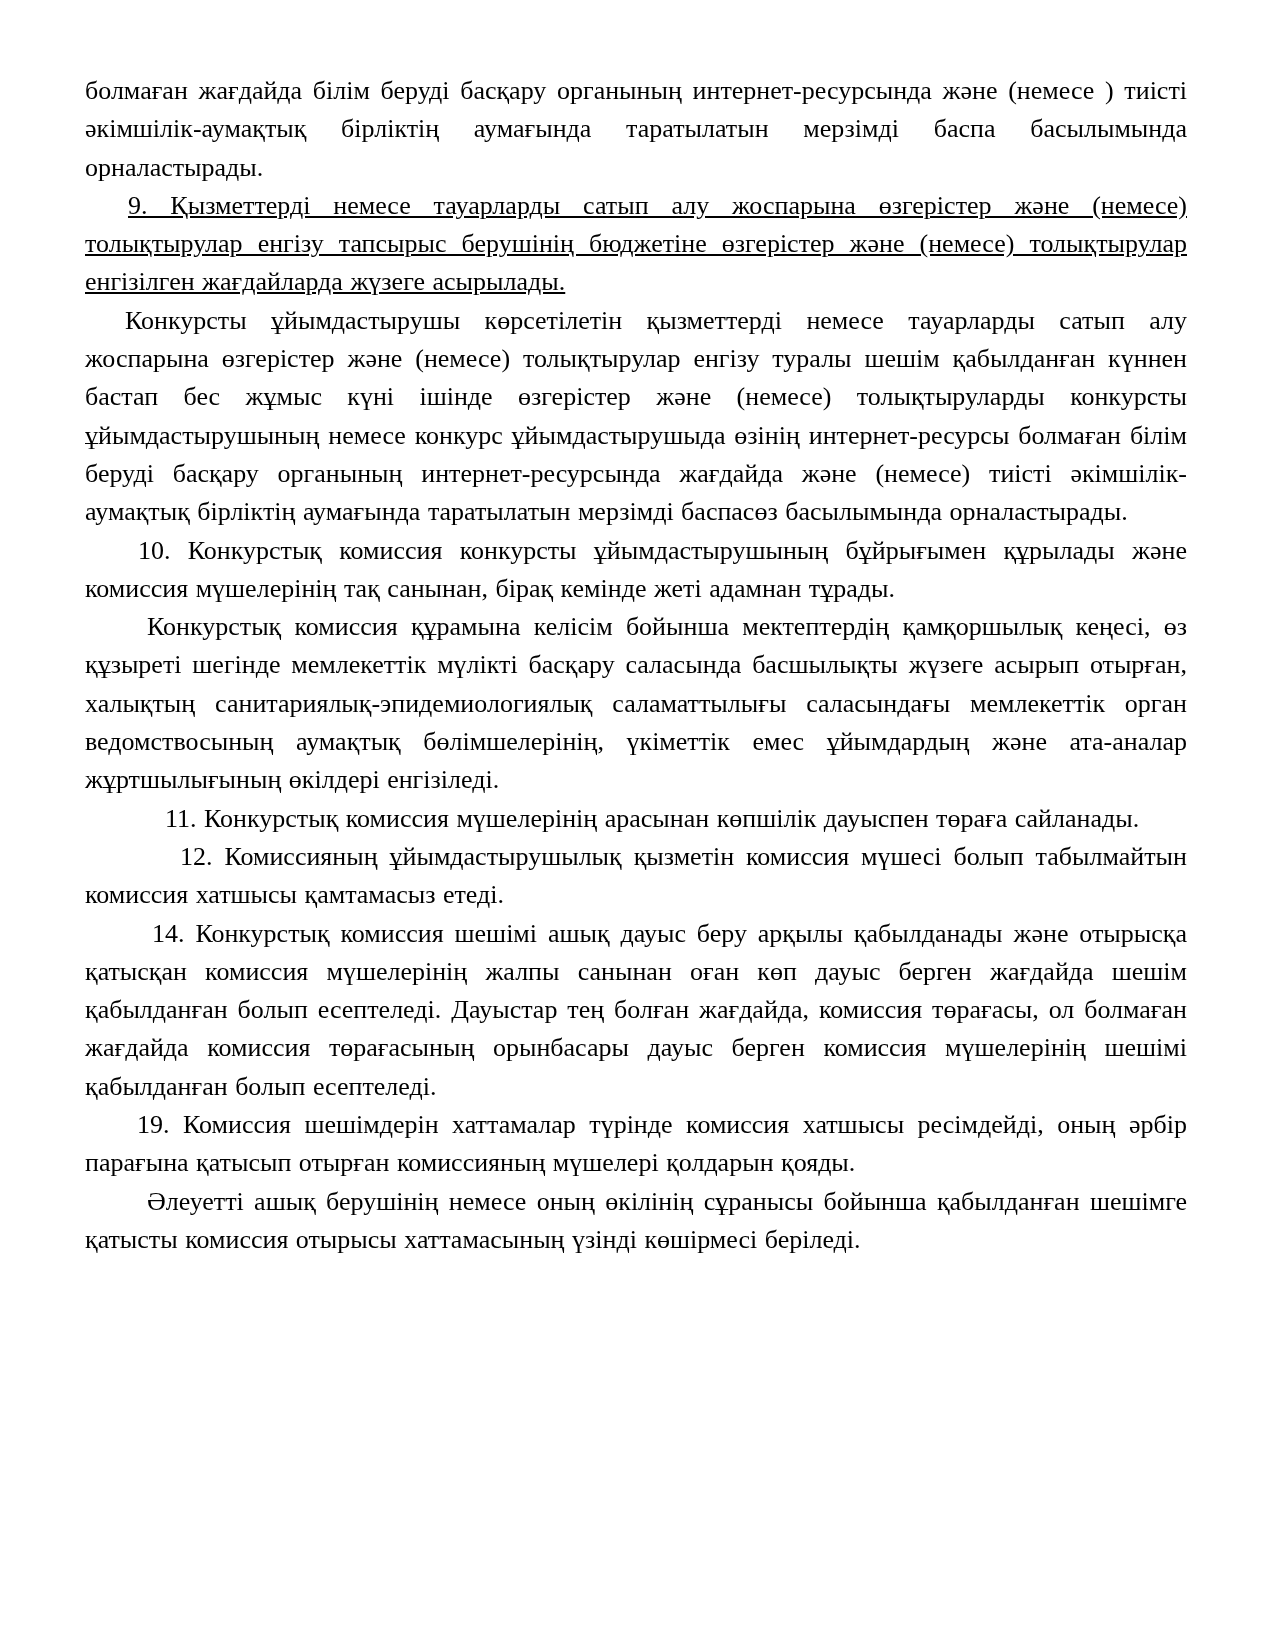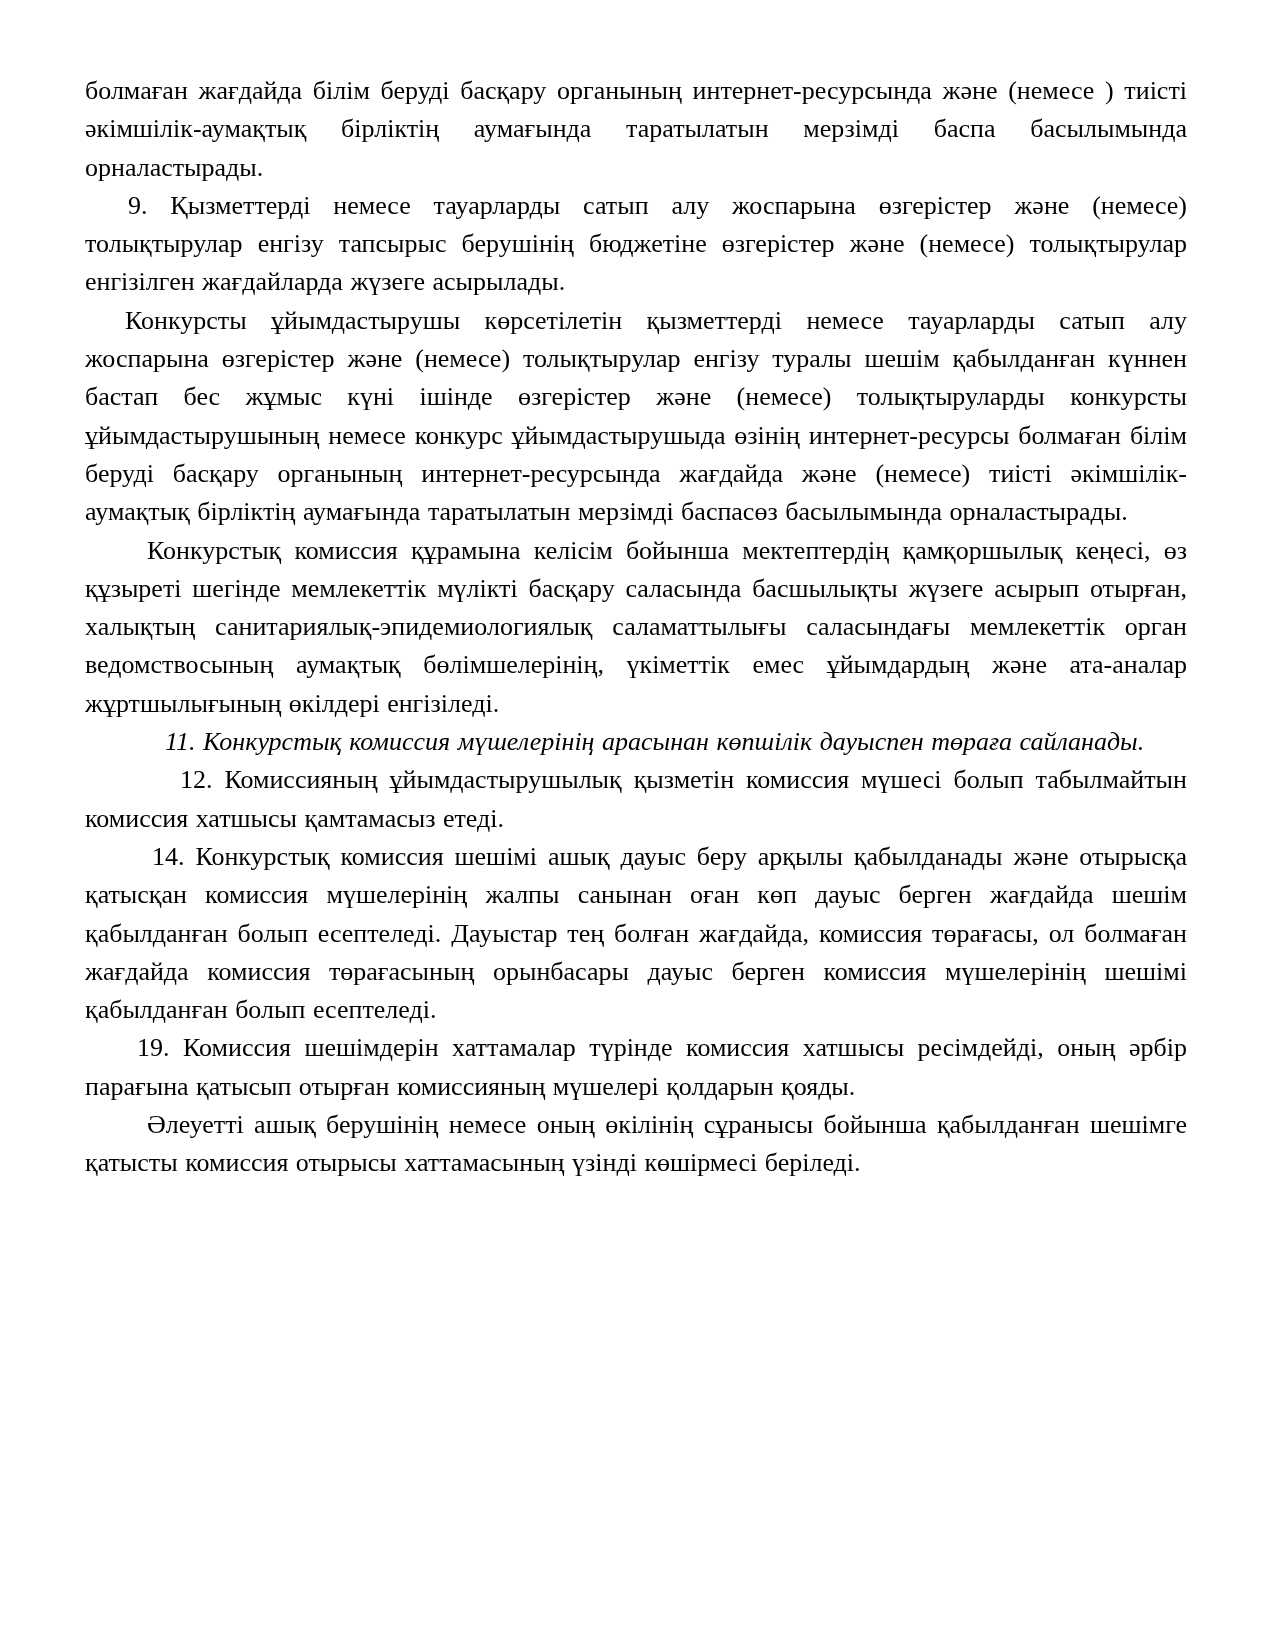--- a/index.html
+++ b/index.html
@@ -34,22 +34,23 @@
     hyphens: none;
   }
 </style>
 </head>
 <body>
 
 <main class="page">
   <section class="doc-body">
 
   <p class="para" style="text-indent: 0px;">болмаған жағдайда білім беруді басқару органының интернет-ресурсында және (немесе ) тиісті әкімшілік-аумақтық бірліктің аумағында таратылатын мерзімді баспа басылымында орналастырады.</p>
-      <p class="para" style="text-indent: 43px;">9. Қызметтерді немесе тауарларды сатып алу жоспарына өзгерістер және (немесе) толықтырулар енгізу тапсырыс берушінің бюджетіне өзгерістер және (немесе) толықтырулар енгізілген жағдайларда жүзеге асырылады.</p>
+      <p class="para" style="text-indent: 43px; text-decoration: underline;">9. Қызметтерді немесе тауарларды сатып алу жоспарына өзгерістер және (немесе) толықтырулар енгізу тапсырыс берушінің бюджетіне өзгерістер және (немесе) толықтырулар енгізілген жағдайларда жүзеге асырылады.</p>
       <p class="para" style="text-indent: 40px;">Конкурсты ұйымдастырушы көрсетілетін қызметтерді немесе тауарларды сатып алу жоспарына өзгерістер және (немесе) толықтырулар енгізу туралы шешім қабылданған күннен бастап бес жұмыс күні ішінде өзгерістер және (немесе) толықтыруларды конкурсты ұйымдастырушының немесе конкурс ұйымдастырушыда өзінің интернет-ресурсы болмаған білім беруді басқару органының интернет-ресурсында жағдайда және (немесе) тиісті әкімшілік-аумақтық бірліктің аумағында таратылатын мерзімді баспасөз басылымында орналастырады.</p>
+      <p class="para" style="text-indent: 53px;">10. Конкурстық комиссия конкурсты ұйымдастырушының бұйрығымен құрылады және комиссия мүшелерінің тақ санынан, бірақ кемінде жеті адамнан тұрады.</p>
       <p class="para" style="text-indent: 62px;">Конкурстық комиссия құрамына келісім бойынша мектептердің қамқоршылық кеңесі, өз құзыреті шегінде мемлекеттік мүлікті басқару саласында басшылықты жүзеге асырып отырған, халықтың санитариялық-эпидемиологиялық саламаттылығы саласындағы мемлекеттік орган ведомствосының аумақтық бөлімшелерінің, үкіметтік емес ұйымдардың және ата-аналар жұртшылығының өкілдері енгізіледі.</p>
-      <p class="para" style="text-indent: 80px; font-style: italic;">11. Конкурстық комиссия мүшелерінің арасынан көпшілік дауыспен төраға сайланады.</p>
+      <p class="para" style="text-indent: 80px;">11. Конкурстық комиссия мүшелерінің арасынан көпшілік дауыспен төраға сайланады.</p>
       <p class="para" style="text-indent: 95px; font-family: Liberation Serif, serif;">12. Комиссияның ұйымдастырушылық қызметін комиссия мүшесі болып табылмайтын комиссия хатшысы қамтамасыз етеді.</p>
       <p class="para" style="text-indent: 67px;">14. Конкурстық комиссия шешімі ашық дауыс беру арқылы қабылданады және отырысқа қатысқан комиссия мүшелерінің жалпы санынан оған көп дауыс берген жағдайда шешім қабылданған болып есептеледі. Дауыстар тең болған жағдайда, комиссия төрағасы, ол болмаған жағдайда комиссия төрағасының орынбасары дауыс берген комиссия мүшелерінің шешімі қабылданған болып есептеледі.</p>
       <p class="para" style="text-indent: 52px;">19. Комиссия шешімдерін хаттамалар түрінде комиссия хатшысы ресімдейді, оның әрбір парағына қатысып отырған комиссияның мүшелері қолдарын қояды.</p>
       <p class="para" style="text-indent: 62px;">Әлеуетті ашық берушінің немесе оның өкілінің сұранысы бойынша қабылданған шешімге қатысты комиссия отырысы хаттамасының үзінді көшірмесі беріледі.</p>
     </section>
 </main>
 
 </body></html>

